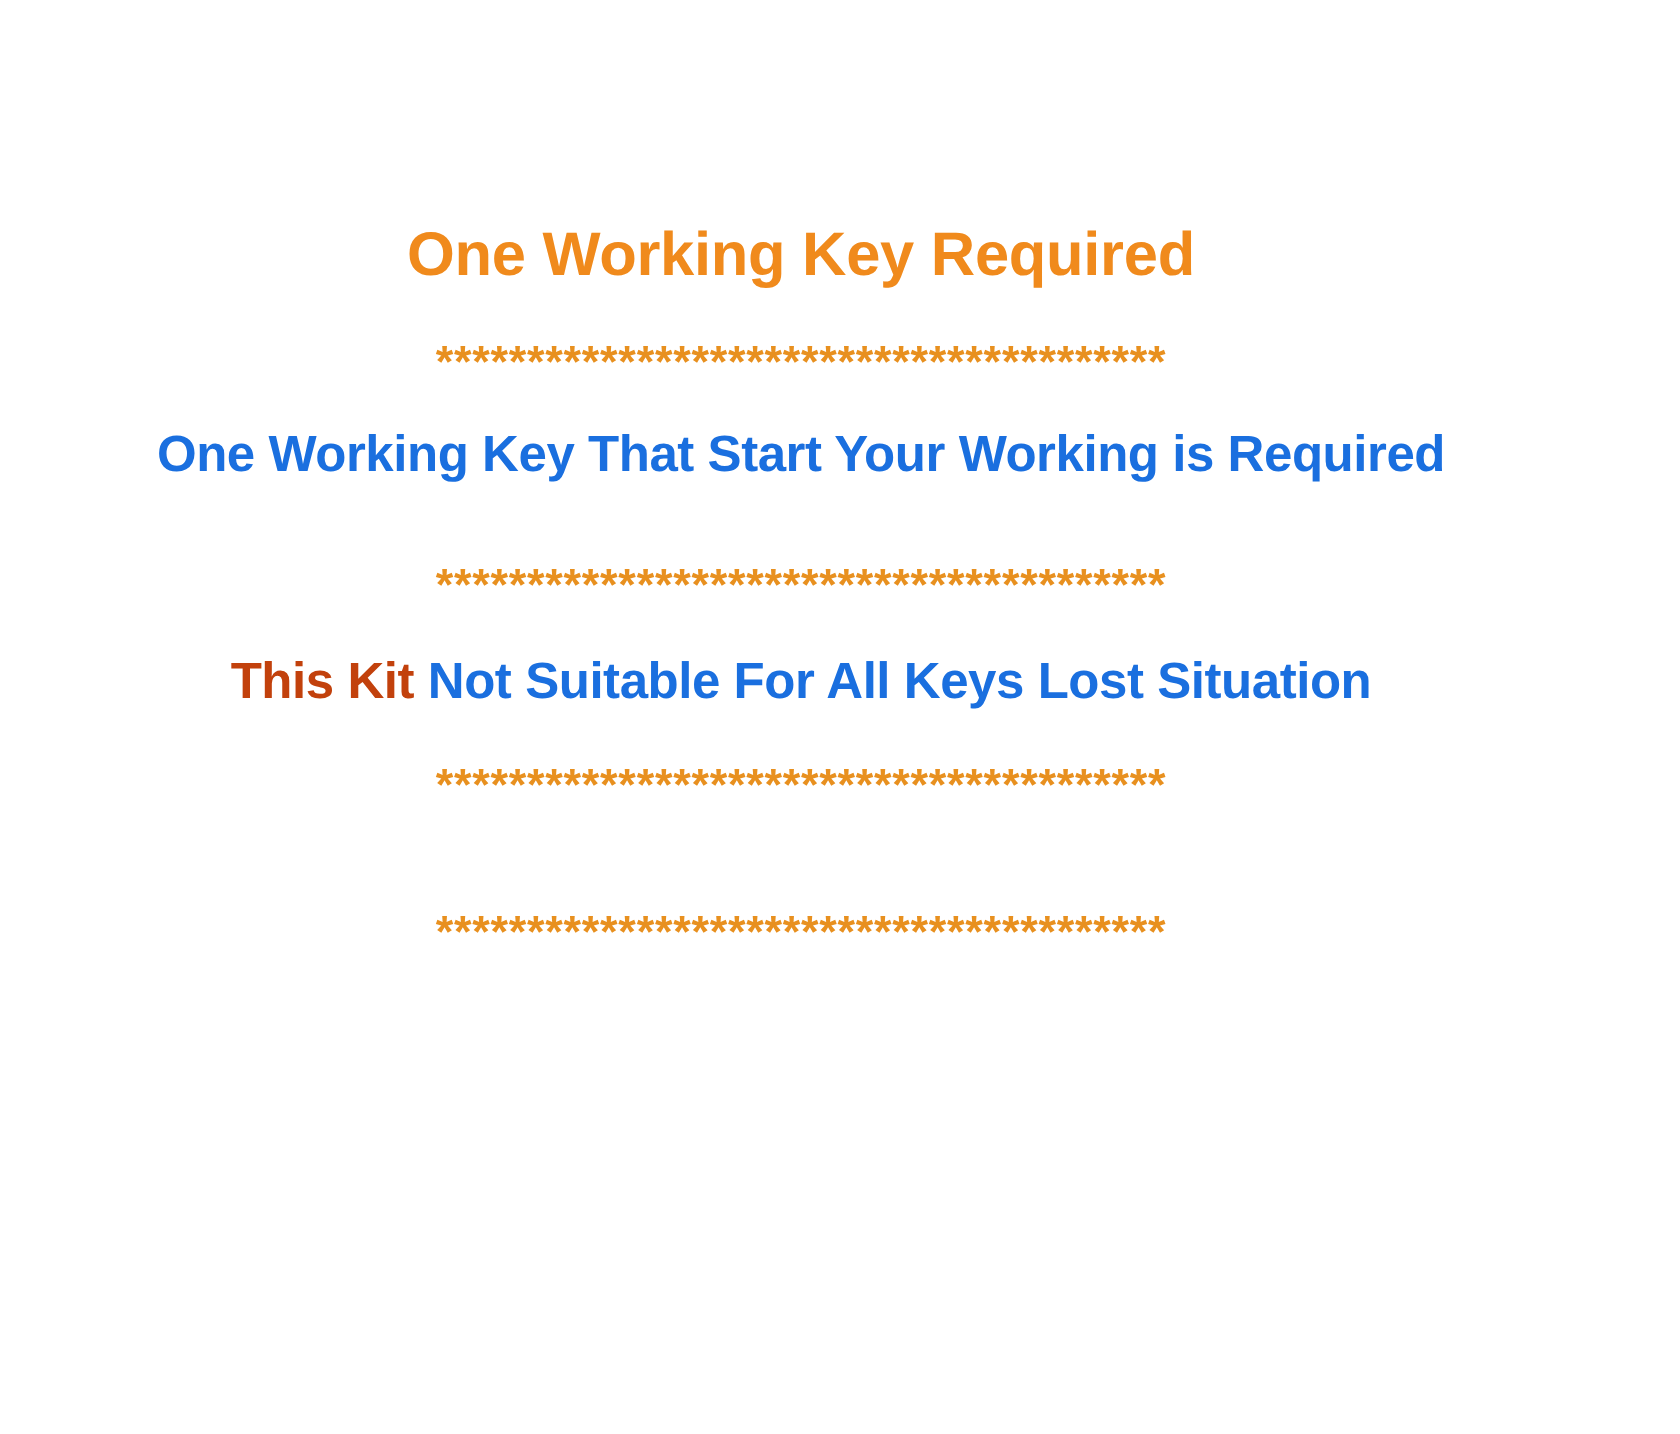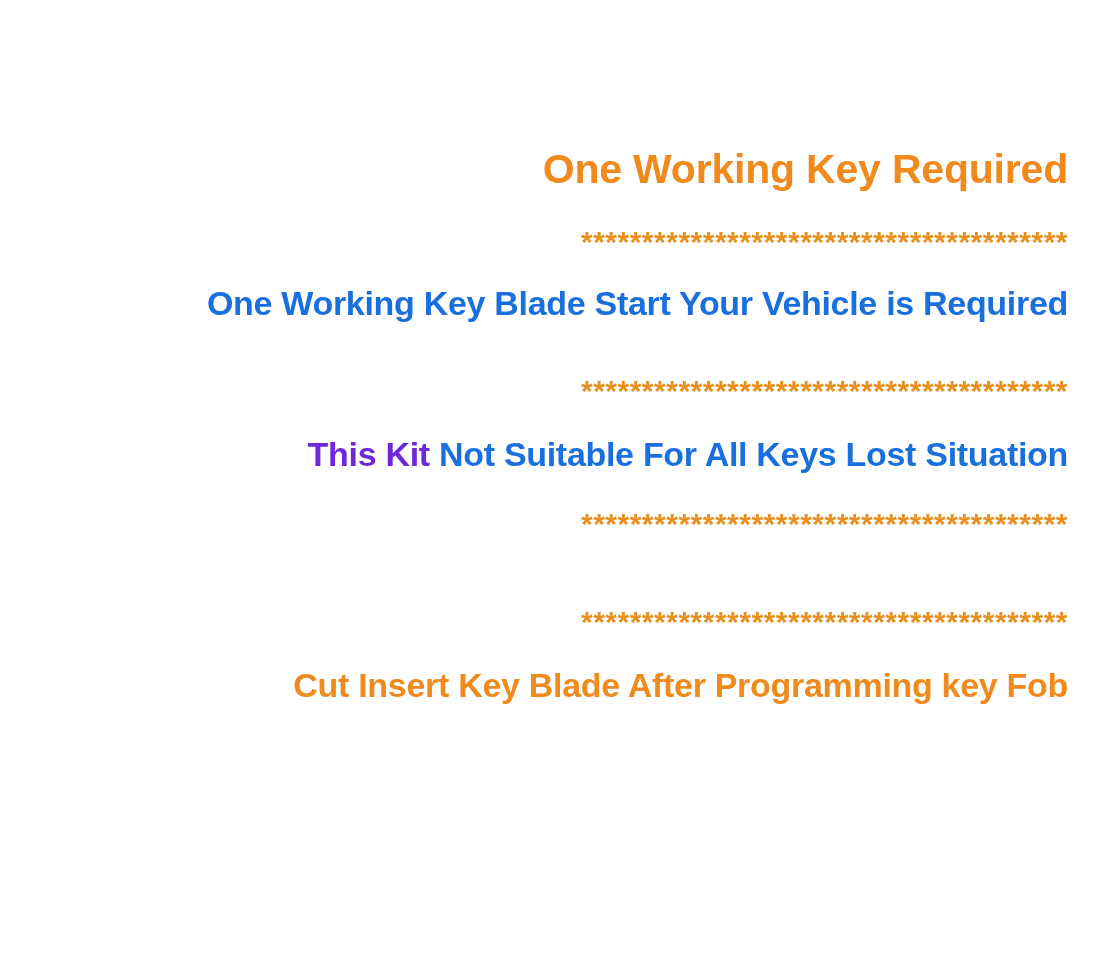--- a/index.html
+++ b/index.html
@@ -15,21 +15,21 @@
     overflow: hidden;
   }
 
   .info-panel {
     width: 1068px;
     height: 956px;
     box-sizing: border-box;
     background: #ffffff;
     display: flex;
     flex-direction: column;
-    align-items: flex-end;
+    align-items: center;
     padding-top: 148px;
   }
 
   .headline {
     font-size: 41px;
     font-weight: bold;
     color: #f08a1c;
     letter-spacing: -0.2px;
     line-height: 1.06;
     text-align: center;
@@ -56,21 +56,21 @@
     text-align: center;
     white-space: nowrap;
     letter-spacing: -0.3px;
   }
 
   .stmt.orange {
     color: #f08a1c;
   }
 
   .stmt .hl {
-    color: #6d28d9;
+    color: #c2410c;
   }
 
   
   .sp-a { height: 36px; }
   .sp-b { height: 28px; }
   .sp-c { height: 20px; }
   .sp-d { height: 34px; }
   .sp-e { height: 30px; }
   .sp-f { height: 37px; }
   .sp-g { height: 31px; }
@@ -83,21 +83,21 @@
 <div class="info-panel">
 
   <div class="headline">One Working Key Required</div>
 
   <div class="sp-a"></div>
 
   <div class="star-rule">****************************************</div>
 
   <div class="sp-b"></div>
 
-  <div class="stmt">One Working Key Blade Start Your Vehicle is Required</div>
+  <div class="stmt">One Working Key That Start Your Working is Required</div>
 
   <div class="sp-c"></div>
 
 
   <div class="sp-d"></div>
 
   <div class="star-rule">****************************************</div>
 
   <div class="sp-e"></div>
 
@@ -109,15 +109,14 @@
 
   <div class="sp-g"></div>
 
 
   <div class="sp-h"></div>
 
   <div class="star-rule">****************************************</div>
 
   <div class="sp-i"></div>
 
-  <div class="stmt orange">Cut Insert Key Blade After Programming key Fob</div>
 
 </div>
 
 </body></html>

